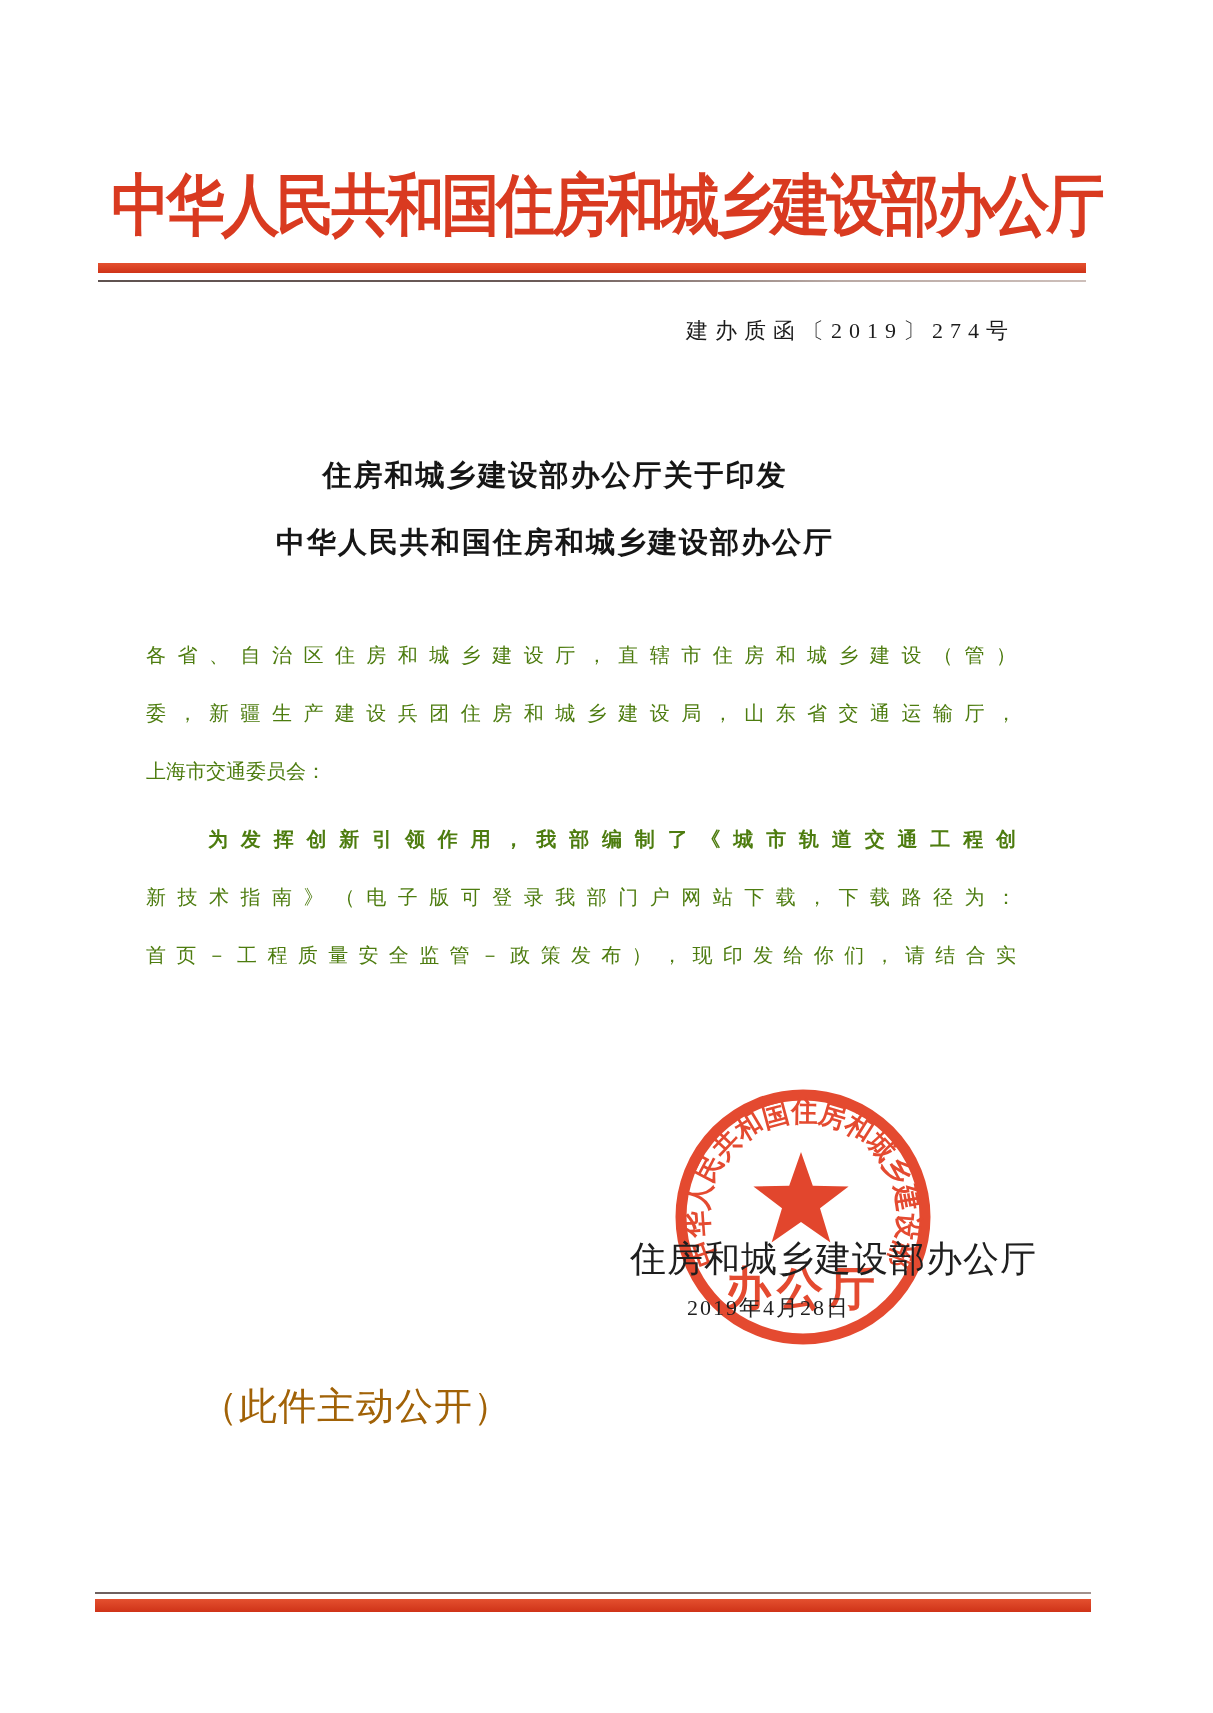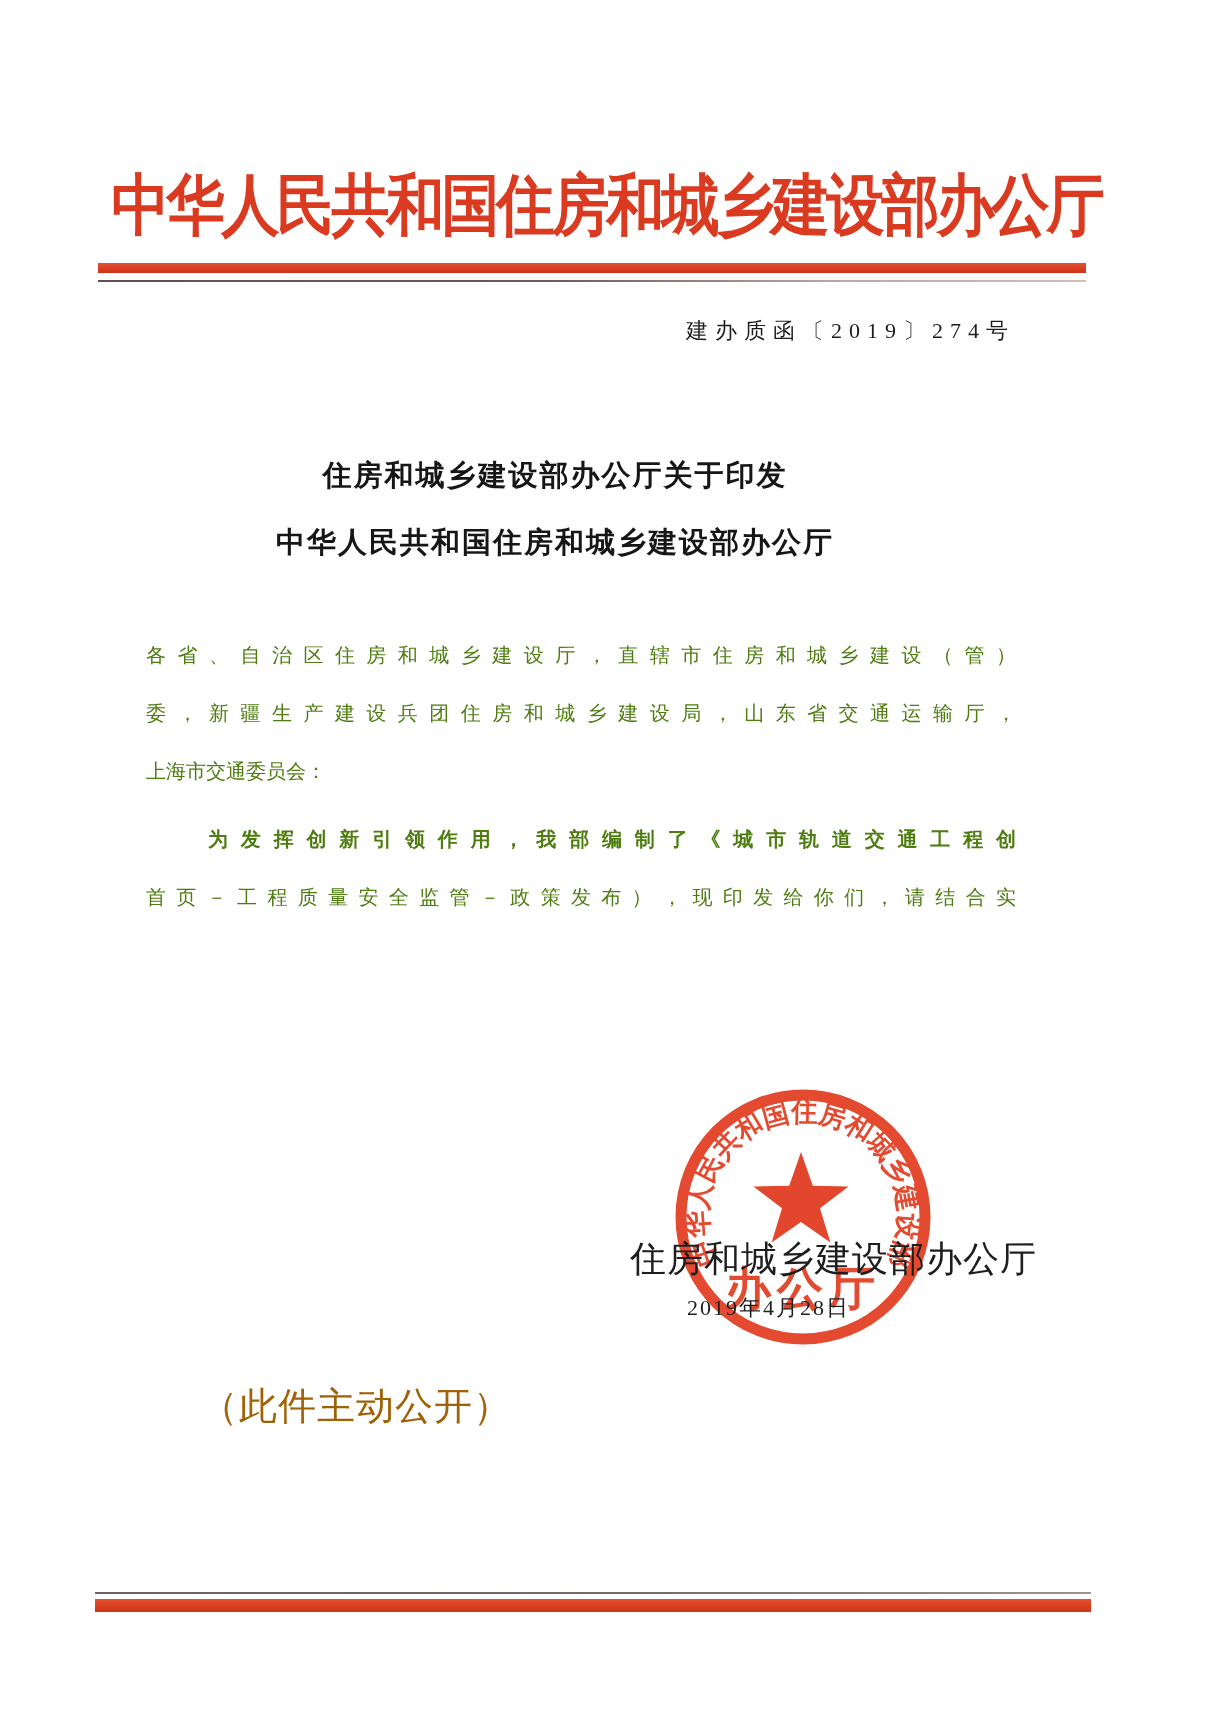--- a/index.html
+++ b/index.html
@@ -93,20 +93,21 @@
   <div class="doc-title">
     <div>住房和城乡建设部办公厅关于印发</div>
     <div>中华人民共和国住房和城乡建设部办公厅</div>
   </div>
 
   <div class="body-text">
     <div class="body-line">各省、自治区住房和城乡建设厅，直辖市住房和城乡建设（管）</div>
     <div class="body-line">委，新疆生产建设兵团住房和城乡建设局，山东省交通运输厅，</div>
     <div class="body-line left">上海市交通委员会：</div>
     <div class="body-line indent para-gap">为发挥创新引领作用，我部编制了《城市轨道交通工程创</div>
+    <div class="body-line">新技术指南》（电子版可登录我部门户网站下载，下载路径为：</div>
     <div class="body-line">首页－工程质量安全监管－政策发布），现印发给你们，请结合实</div>
   </div>
 
   <svg class="seal" viewBox="0 0 270 270" xmlns="http://www.w3.org/2000/svg">
     <defs>
       <path id="sealArc" d="M 51.9 183 A 96 96 0 1 1 218.1 183" fill="none"></path>
     </defs>
     <circle cx="135" cy="135" r="122" fill="none" stroke="#e23b1f" stroke-width="11"></circle>
     <text font-size="29" fill="#e23b1f" letter-spacing="0">
       <textPath href="#sealArc" startOffset="4" textLength="396" lengthAdjust="spacingAndGlyphs">中华人民共和国住房和城乡建设部</textPath>

